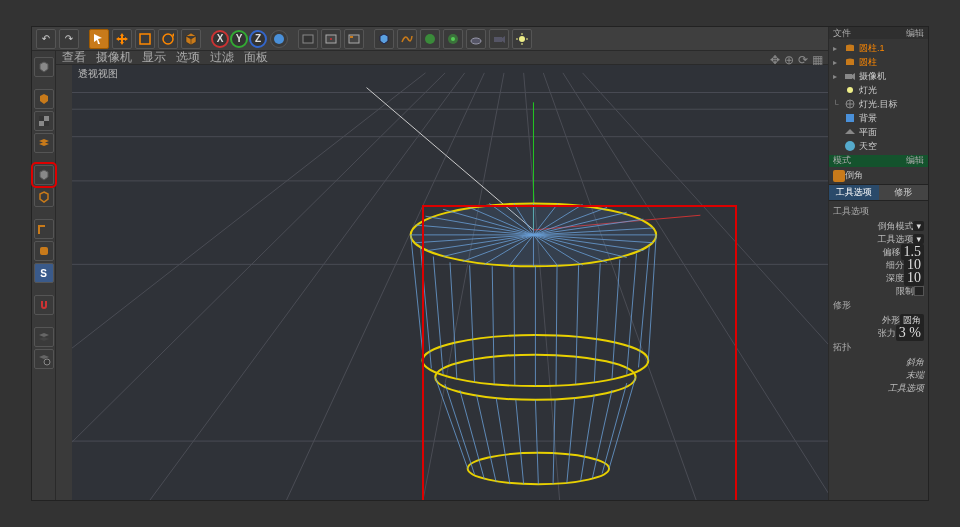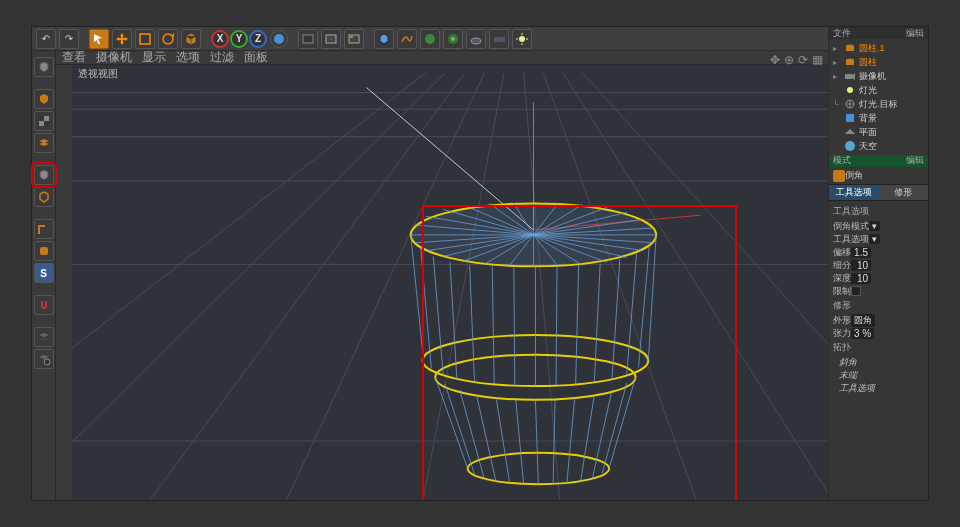--- a/index.html
+++ b/index.html
@@ -88,23 +88,23 @@
   .obj-row.sel span.nm { color:#f80; }
   .prop-hdr { height:12px;background:#14532d;display:flex;justify-content:space-between;padding:0 4px;color:#aaa;font-size:9px;align-items:flex-end;}
   .prop-title { padding:2px 4px; display:flex;align-items:center;gap:0;}
   .prop-title .picon{width:12px;height:12px;background:#c87a1a;border-radius:2px;}
   .prop-tabs { display:flex; border-top:1px solid #222;border-bottom:1px solid #222;}
   .prop-tabs div { flex:1; text-align:center; padding:1px 0; font-size:9px; cursor:pointer;}
   .prop-tabs div.active { background:#2a4a6a; color:#fff;}
   .prop-tabs div.inactive { background:#444;}
   .prop-sec { padding:2px 4px; font-size:9px;}
   .prop-sec .grp-title { color:#aaa; margin:2px 0; font-size:9px;}
-  .prop-sec .row { display:flex; justify-content:flex-start; align-items:center; height:12px; margin:1px 0;}
+  .prop-sec .row { display:flex; justify-content:flex-end; align-items:center; height:12px; margin:1px 0;}
   .prop-sec .row .lbl{color:#bbb;}
-  .prop-sec .row .val{background:#222;color:#ddd;padding:0 3px;border-radius:2px;min-width:20px;text-align:right;font-size:10px;}
+  .prop-sec .row .val{background:#222;color:#ddd;padding:0 3px;border-radius:2px;min-width:20px;text-align:right;font-size:14px;font-family:Liberation Serif, serif;}
   .prop-sec .row .drop{background:#222;color:#ddd;padding:0 3px;border-radius:2px;font-size:9px;}
   .prop-sec .row .chk{width:10px;height:10px;background:#222;border:1px solid #555;}
   .prop-sec .sub { padding-left:6px;font-style:italic;}
 </style>
 </head>
 <body>
 
 <div class="app">
 
   <div class="toolbar">

